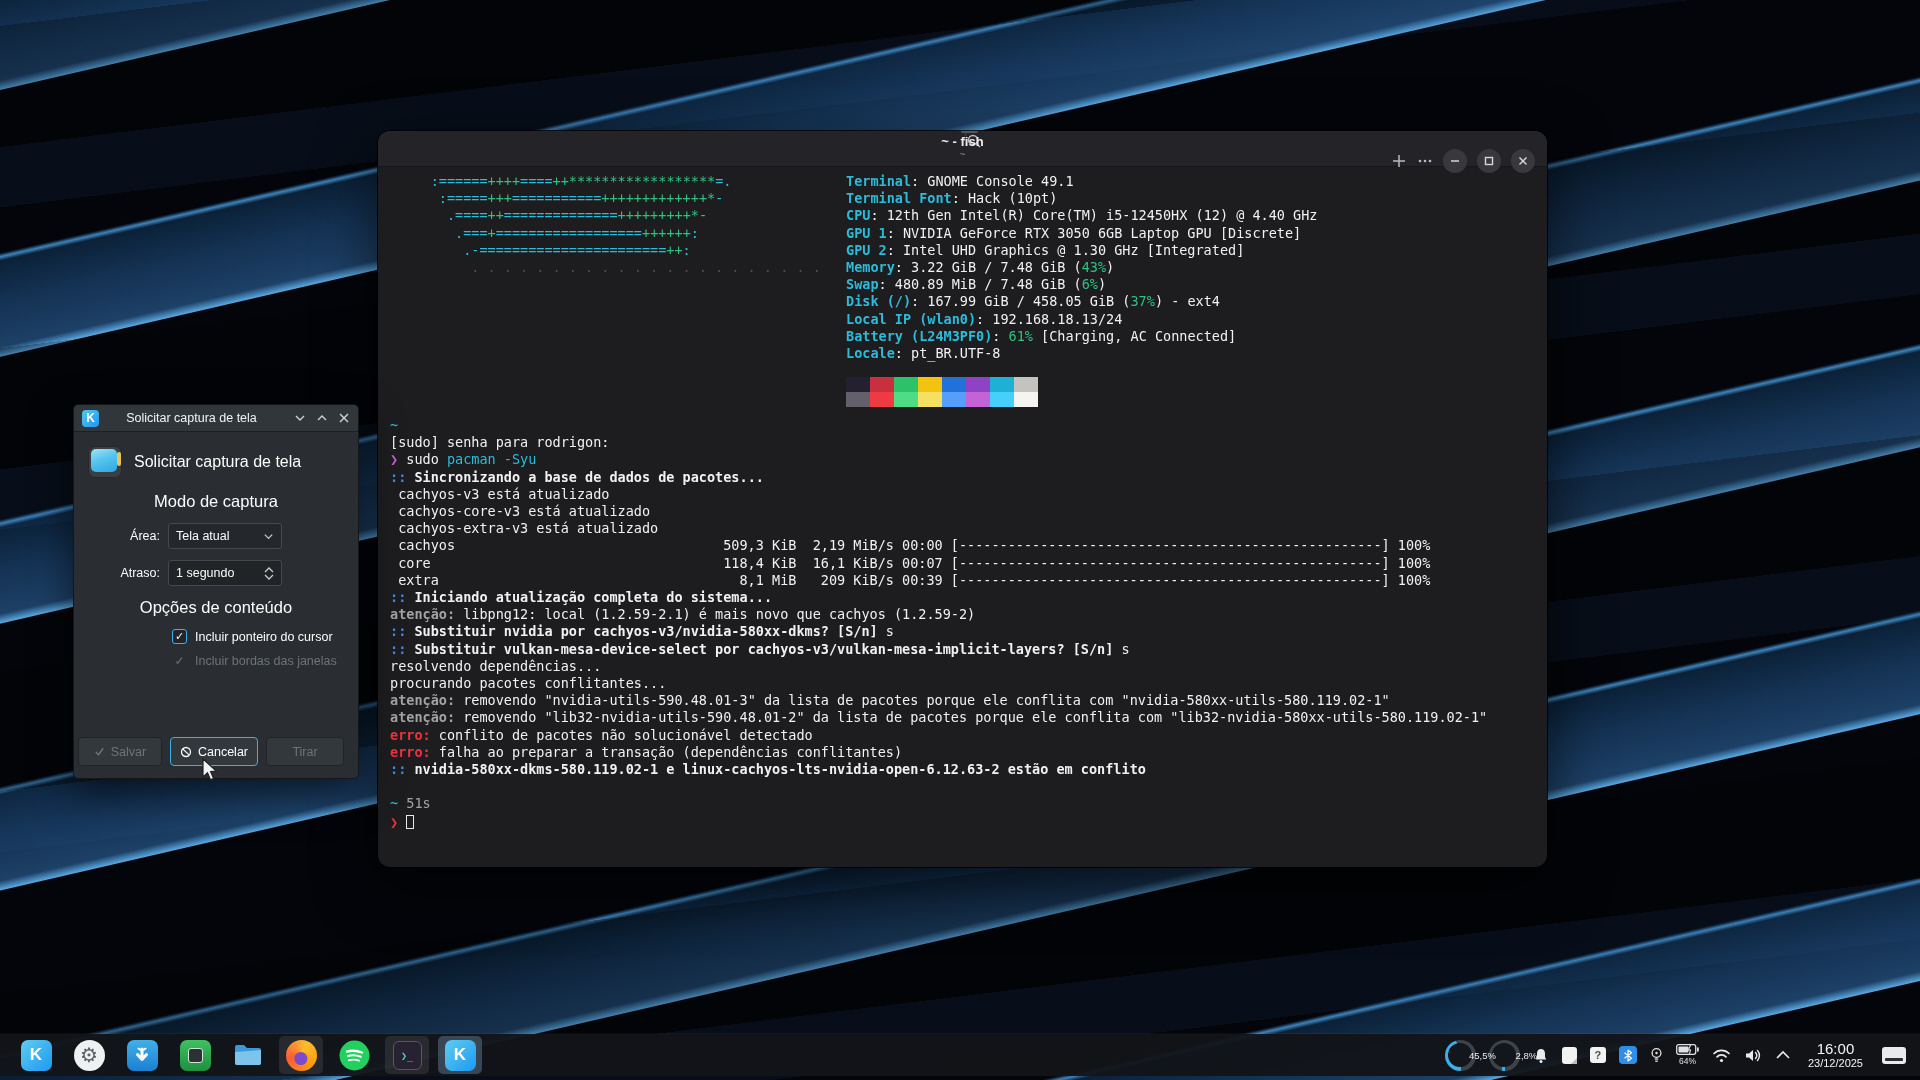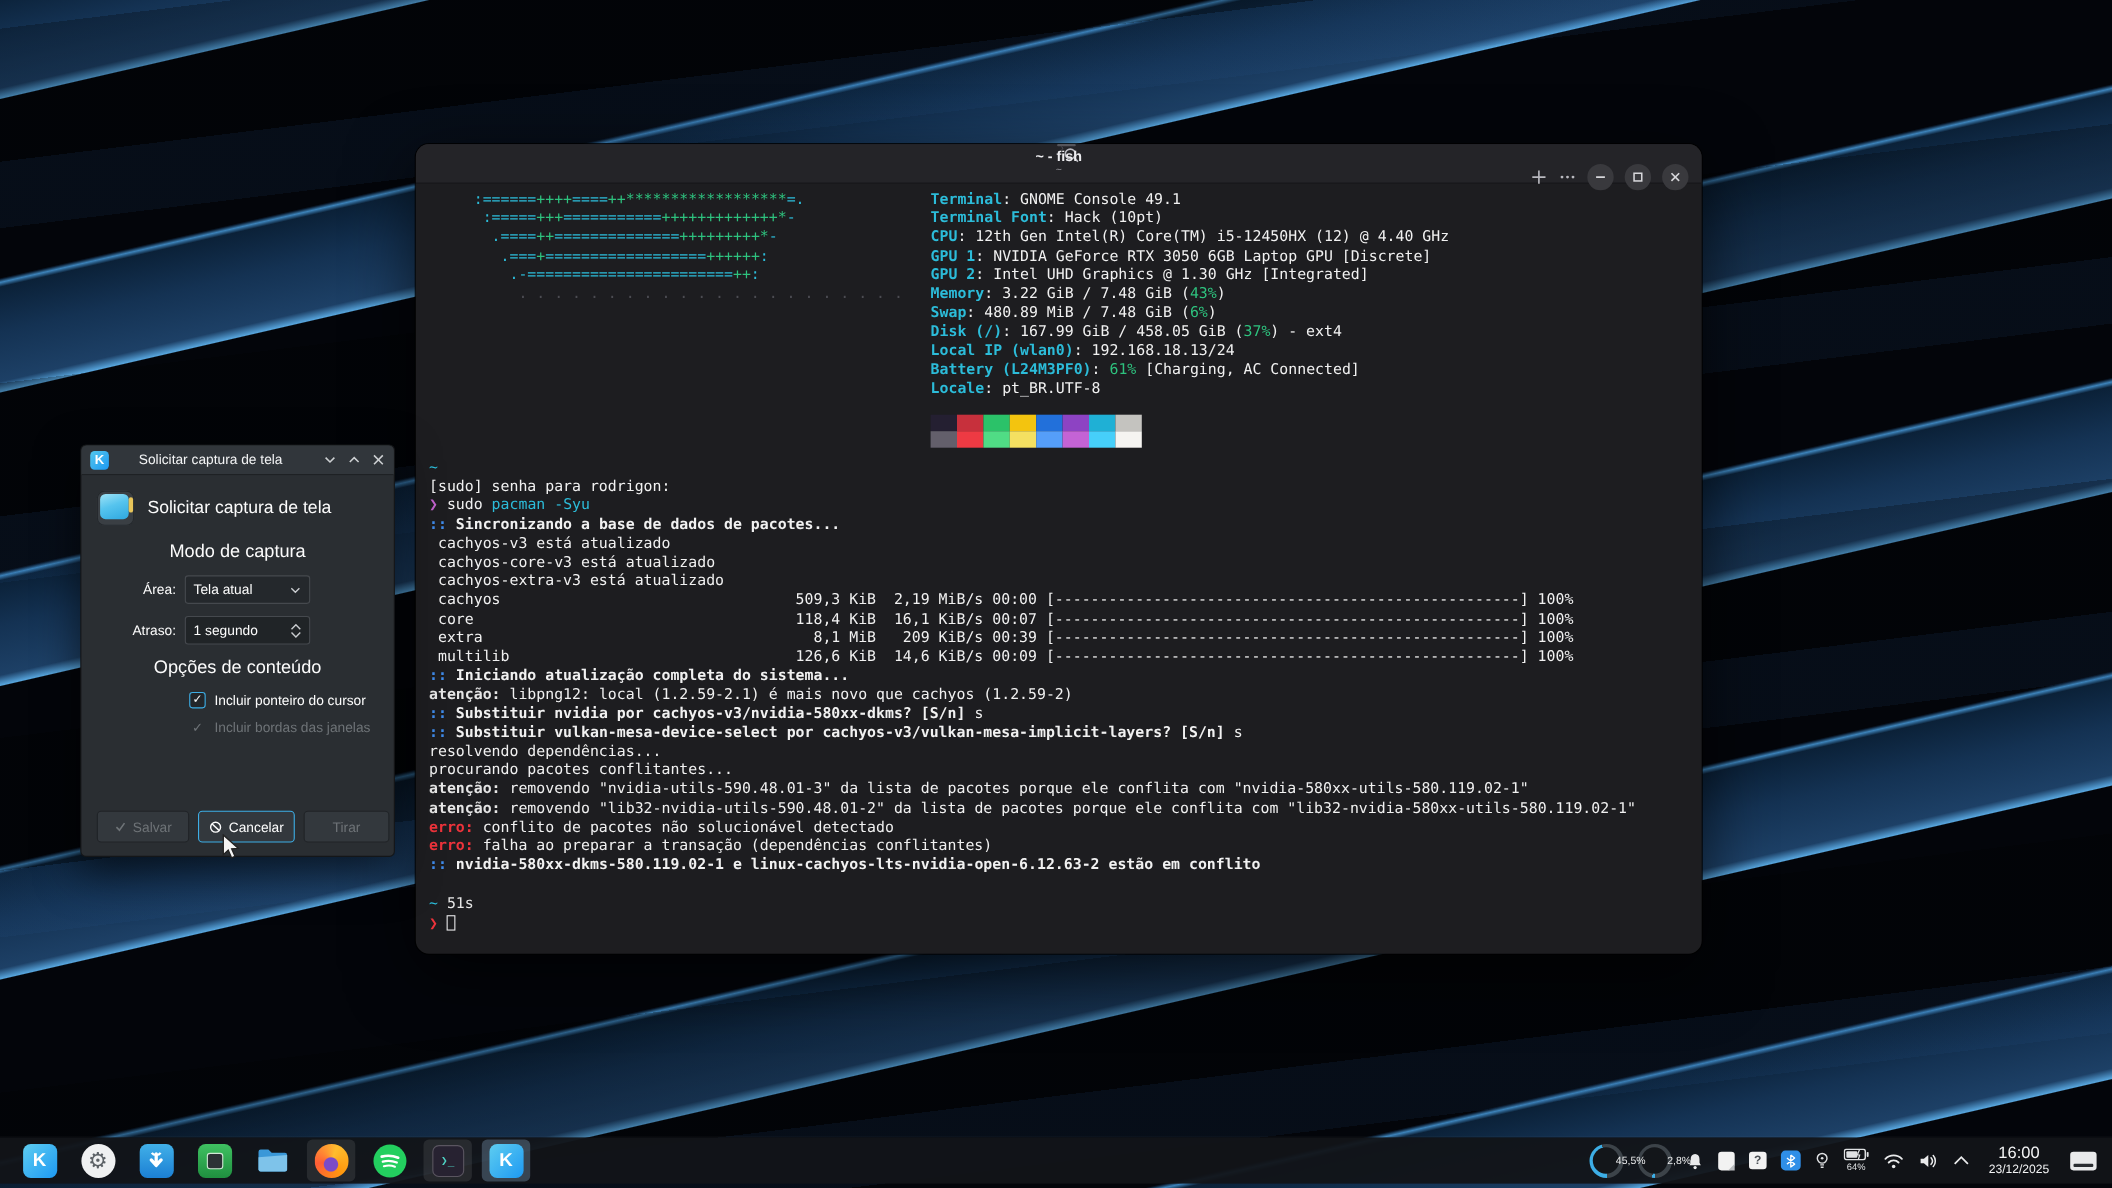--- a/index.html
+++ b/index.html
@@ -30,21 +30,21 @@
   .hbtn { display:flex; align-items:center; justify-content:center; color:#b9b9bf; }
   .tab-overview { width:17px; height:15px; border:1.5px solid #55555b; border-radius:3px; margin-left:14px; position:relative; }
   .tab-overview::after { content:"›"; position:absolute; left:2px; top:-3px; font-size:9px; color:#55555b; }
   .term-search { margin-left:22px; }
   .term-right { margin-left:auto; display:flex; align-items:center; gap:10px; margin-right:12px; }
   .circ { width:24px; height:24px; border-radius:50%; background:#39393d; display:flex; align-items:center; justify-content:center; color:#d6d6da; font-size:12px; }
 
   .term-body { padding:6px 12px 0 12px; font-family:"DejaVu Sans Mono","DejaVu Sans",monospace; font-size:13.5px; line-height:17.2px; color:#f1f1f1; }
   .tline { white-space:pre; }
   .s-w { color:#f1f1f1; } .s-c { color:#2cbcd9; } .s-g { color:#2ec27e; }
-  .s-bl { color:#3f8ae8; } .s-y { color:#e5e5e5; } .s-r { color:#ed333b; }
+  .s-bl { color:#3f8ae8; } .s-y { color:#a3a3a3; } .s-r { color:#ed333b; }
   .s-m { color:#c061cb; } .s-d { color:#4c4c52; }
   .bold { font-weight:bold; }
   .fetch-block { position:relative; height:190px; }
   .fetch-ascii { position:absolute; left:0; top:0; }
   .fetch-info  { position:absolute; left:456px; top:0; }
   .palette { margin:14px 0 0 456px; width:192px; }
   .palette-row { display:flex; height:15px; }
   .palette-row div { width:24px; height:15px; }
   .scrollback { margin-top:10px; }
   .cursor { display:inline-block; width:8px; height:14px; border:1px solid #e8e8ea; transform:translateY(2px); }
@@ -69,21 +69,21 @@
   .combo, .spin { width:114px; height:26px; background:#24282c; border:1px solid #45494e; border-radius:3px;
     display:flex; align-items:center; padding:0 7px; font-size:12.5px; color:#fcfcfc; }
   .combo span { flex:1; } .spin span { flex:1; }
   .spin { background:#202427; }
   .spin-arrows { display:flex; flex-direction:column; gap:1px; color:#c9cccf; }
   .check-row { display:flex; align-items:center; gap:8px; margin:2px 0 10px 84px; font-size:12.5px; }
   .checkbox { width:15px; height:15px; border:1.5px solid #3daee6; border-radius:3px; background:#22262a; color:#fcfcfc;
     font-size:11px; line-height:12px; text-align:center; }
   .check-disabled { color:#6e7377; }
   .check-disabled .ghost-check { width:15px; text-align:center; font-size:12px; color:#6e7377; }
-  .dlg-buttons { position:absolute; left:0; right:0; bottom:12px; display:flex; justify-content:flex-end; gap:8px; padding:0 4px; }
+  .dlg-buttons { position:absolute; left:0; right:0; bottom:12px; display:flex; justify-content:flex-start; gap:8px; padding:0 4px; }
   .dbtn { height:29px; border-radius:4px; background:#33383d; border:1px solid #202327; color:#fcfcfc; font-size:12.5px;
     display:flex; align-items:center; justify-content:center; gap:6px; }
   .dbtn.disabled { color:#6e7377; }
   .dbtn-save { width:84px; } .dbtn-cancel { width:88px; border:1.5px solid #3daee6; } .dbtn-take { width:78px; }
 
   
   .pointer { position:absolute; left:200px; top:758px; z-index:60; }
 
   
   .panel { position:absolute; left:0; right:0; top:1034px; height:42px; background:rgba(18,20,24,0.95);
@@ -225,21 +225,20 @@
         <div class="tline"><span class="s-c">~</span></div>
         <div class="tline"><span class="s-w">[sudo] senha para rodrigon:</span></div>
         <div class="tline"><span class="s-m">❯</span><span class="s-w"> sudo </span><span class="s-c">pacman -Syu</span></div>
         <div class="tline"><span class="s-bl bold">::</span><span class="s-w bold"> Sincronizando a base de dados de pacotes...</span></div>
         <div class="tline"><span class="s-w"> cachyos-v3 está atualizado</span></div>
         <div class="tline"><span class="s-w"> cachyos-core-v3 está atualizado</span></div>
         <div class="tline"><span class="s-w"> cachyos-extra-v3 está atualizado</span></div>
         <div class="tline"><span class="s-w"> cachyos                                 509,3 KiB  2,19 MiB/s 00:00 [----------------------------------------------------] 100%</span></div>
         <div class="tline"><span class="s-w"> core                                    118,4 KiB  16,1 KiB/s 00:07 [----------------------------------------------------] 100%</span></div>
         <div class="tline"><span class="s-w"> extra                                     8,1 MiB   209 KiB/s 00:39 [----------------------------------------------------] 100%</span></div>
-        <div class="tline"><span class="s-w"> multilib                                126,6 KiB  14,6 KiB/s 00:09 [----------------------------------------------------] 100%</span></div>
         <div class="tline"><span class="s-bl bold">::</span><span class="s-w bold"> Iniciando atualização completa do sistema...</span></div>
         <div class="tline"><span class="s-y bold">atenção:</span><span class="s-w"> libpng12: local (1.2.59-2.1) é mais novo que cachyos (1.2.59-2)</span></div>
         <div class="tline"><span class="s-bl bold">::</span><span class="s-w bold"> Substituir nvidia por cachyos-v3/nvidia-580xx-dkms? [S/n]</span><span class="s-w"> s</span></div>
         <div class="tline"><span class="s-bl bold">::</span><span class="s-w bold"> Substituir vulkan-mesa-device-select por cachyos-v3/vulkan-mesa-implicit-layers? [S/n]</span><span class="s-w"> s</span></div>
         <div class="tline"><span class="s-w">resolvendo dependências...</span></div>
         <div class="tline"><span class="s-w">procurando pacotes conflitantes...</span></div>
         <div class="tline"><span class="s-y bold">atenção:</span><span class="s-w"> removendo "nvidia-utils-590.48.01-3" da lista de pacotes porque ele conflita com "nvidia-580xx-utils-580.119.02-1"</span></div>
         <div class="tline"><span class="s-y bold">atenção:</span><span class="s-w"> removendo "lib32-nvidia-utils-590.48.01-2" da lista de pacotes porque ele conflita com "lib32-nvidia-580xx-utils-580.119.02-1"</span></div>
         <div class="tline"><span class="s-r bold">erro:</span><span class="s-w"> conflito de pacotes não solucionável detectado</span></div>
         <div class="tline"><span class="s-r bold">erro:</span><span class="s-w"> falha ao preparar a transação (dependências conflitantes)</span></div>

